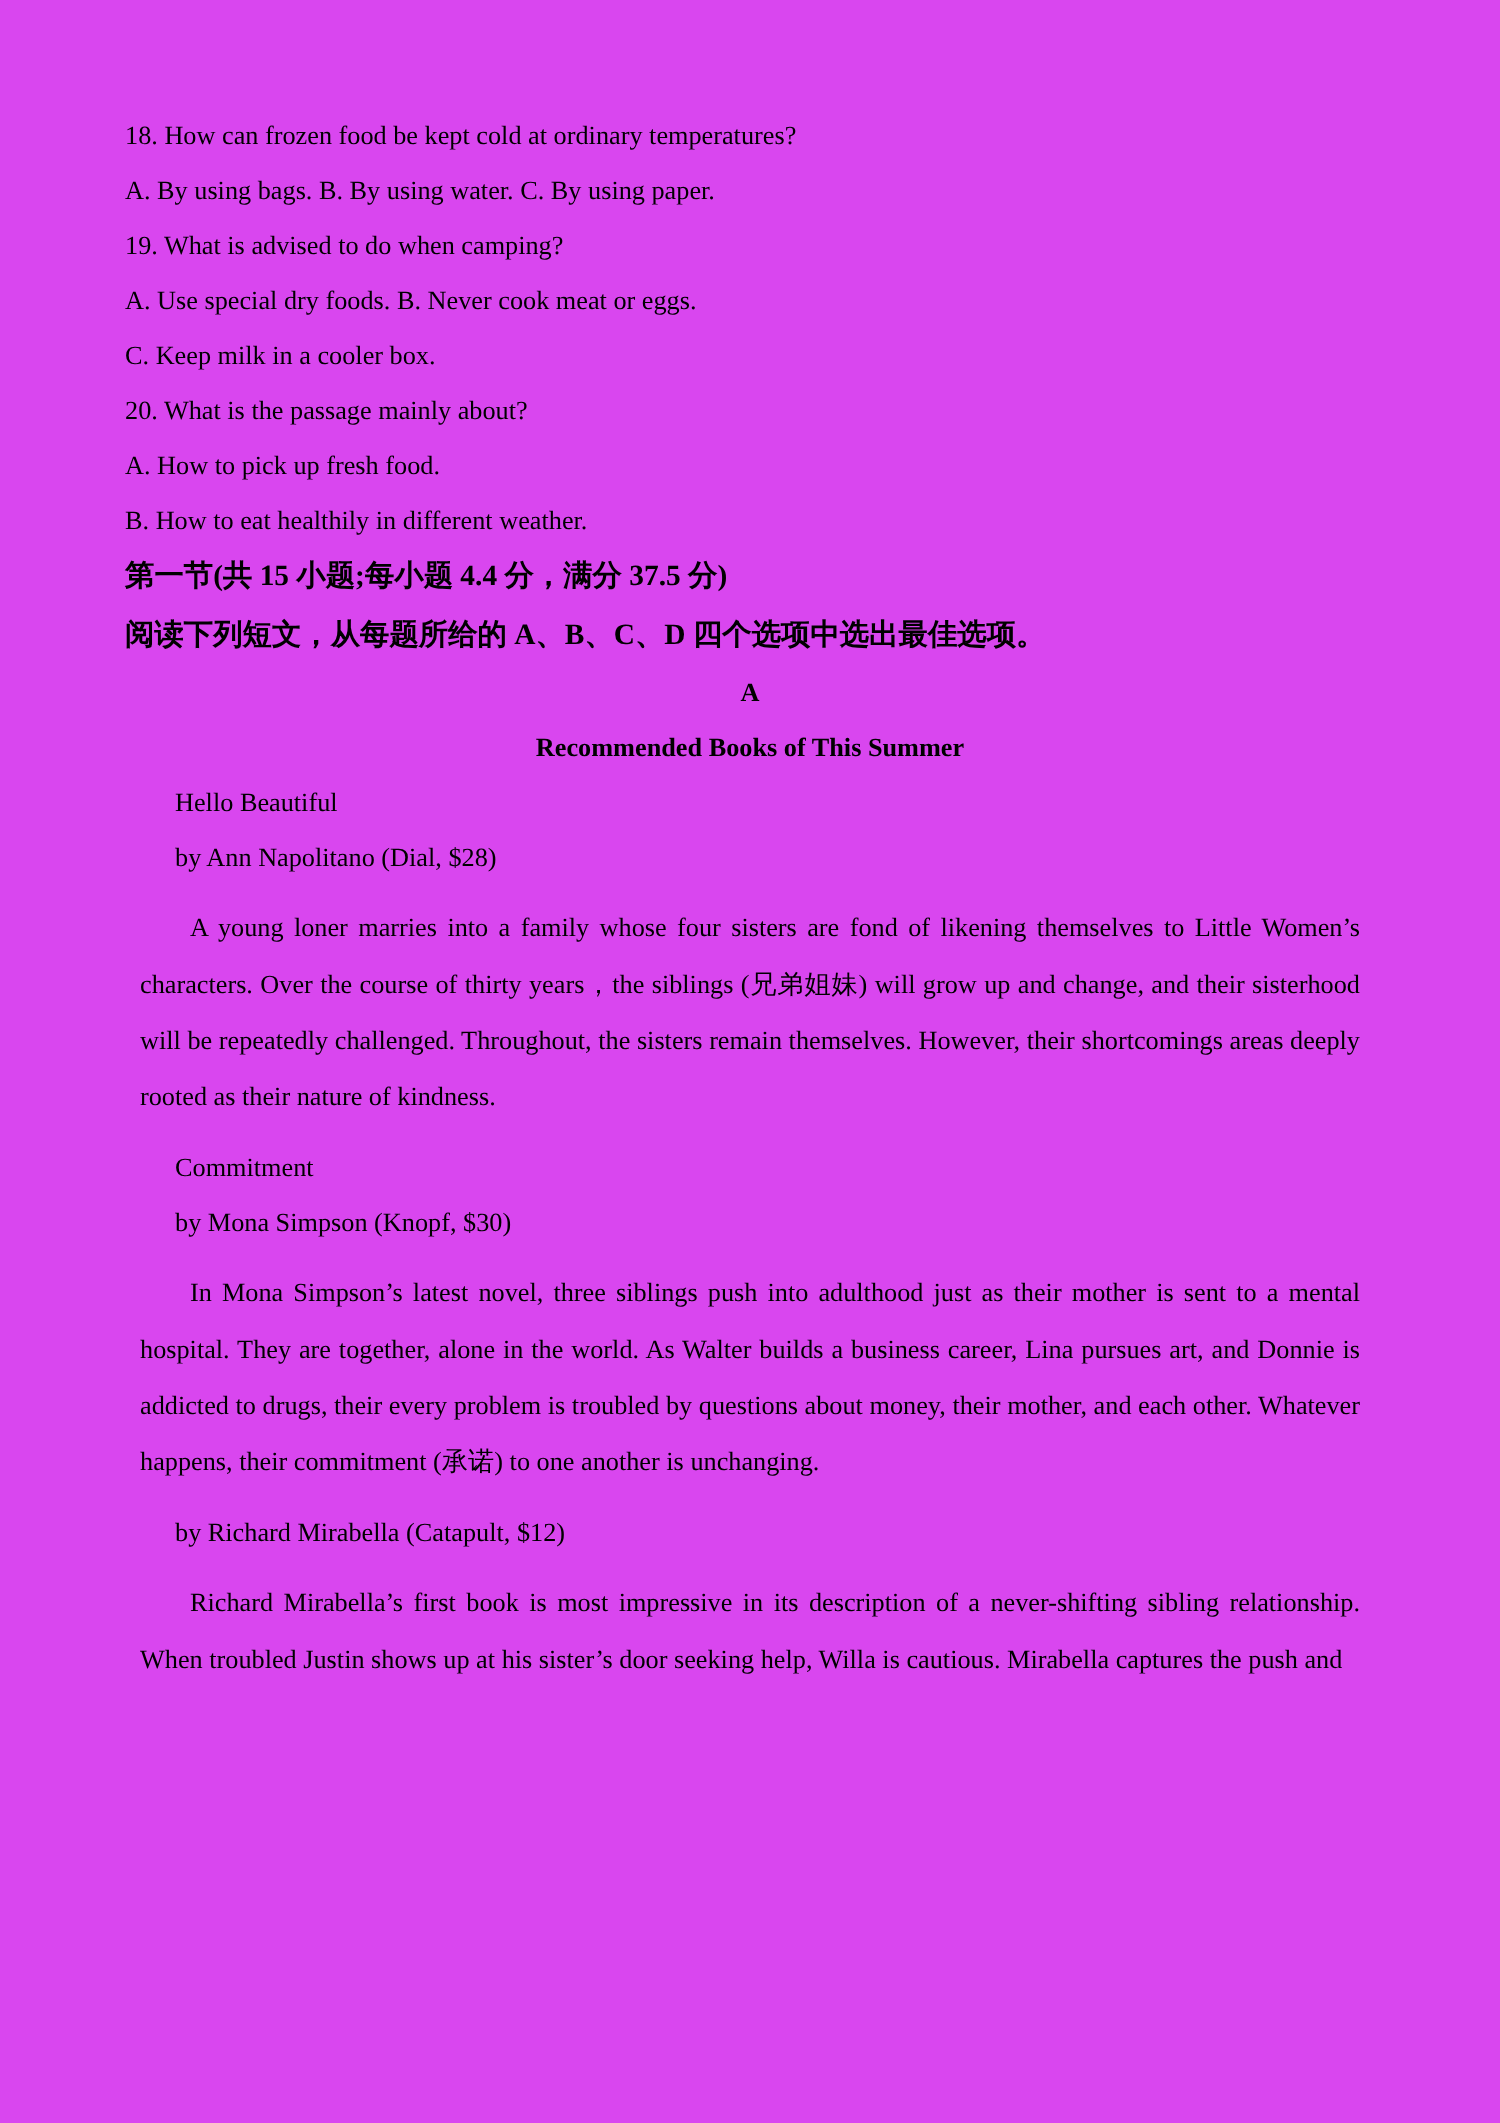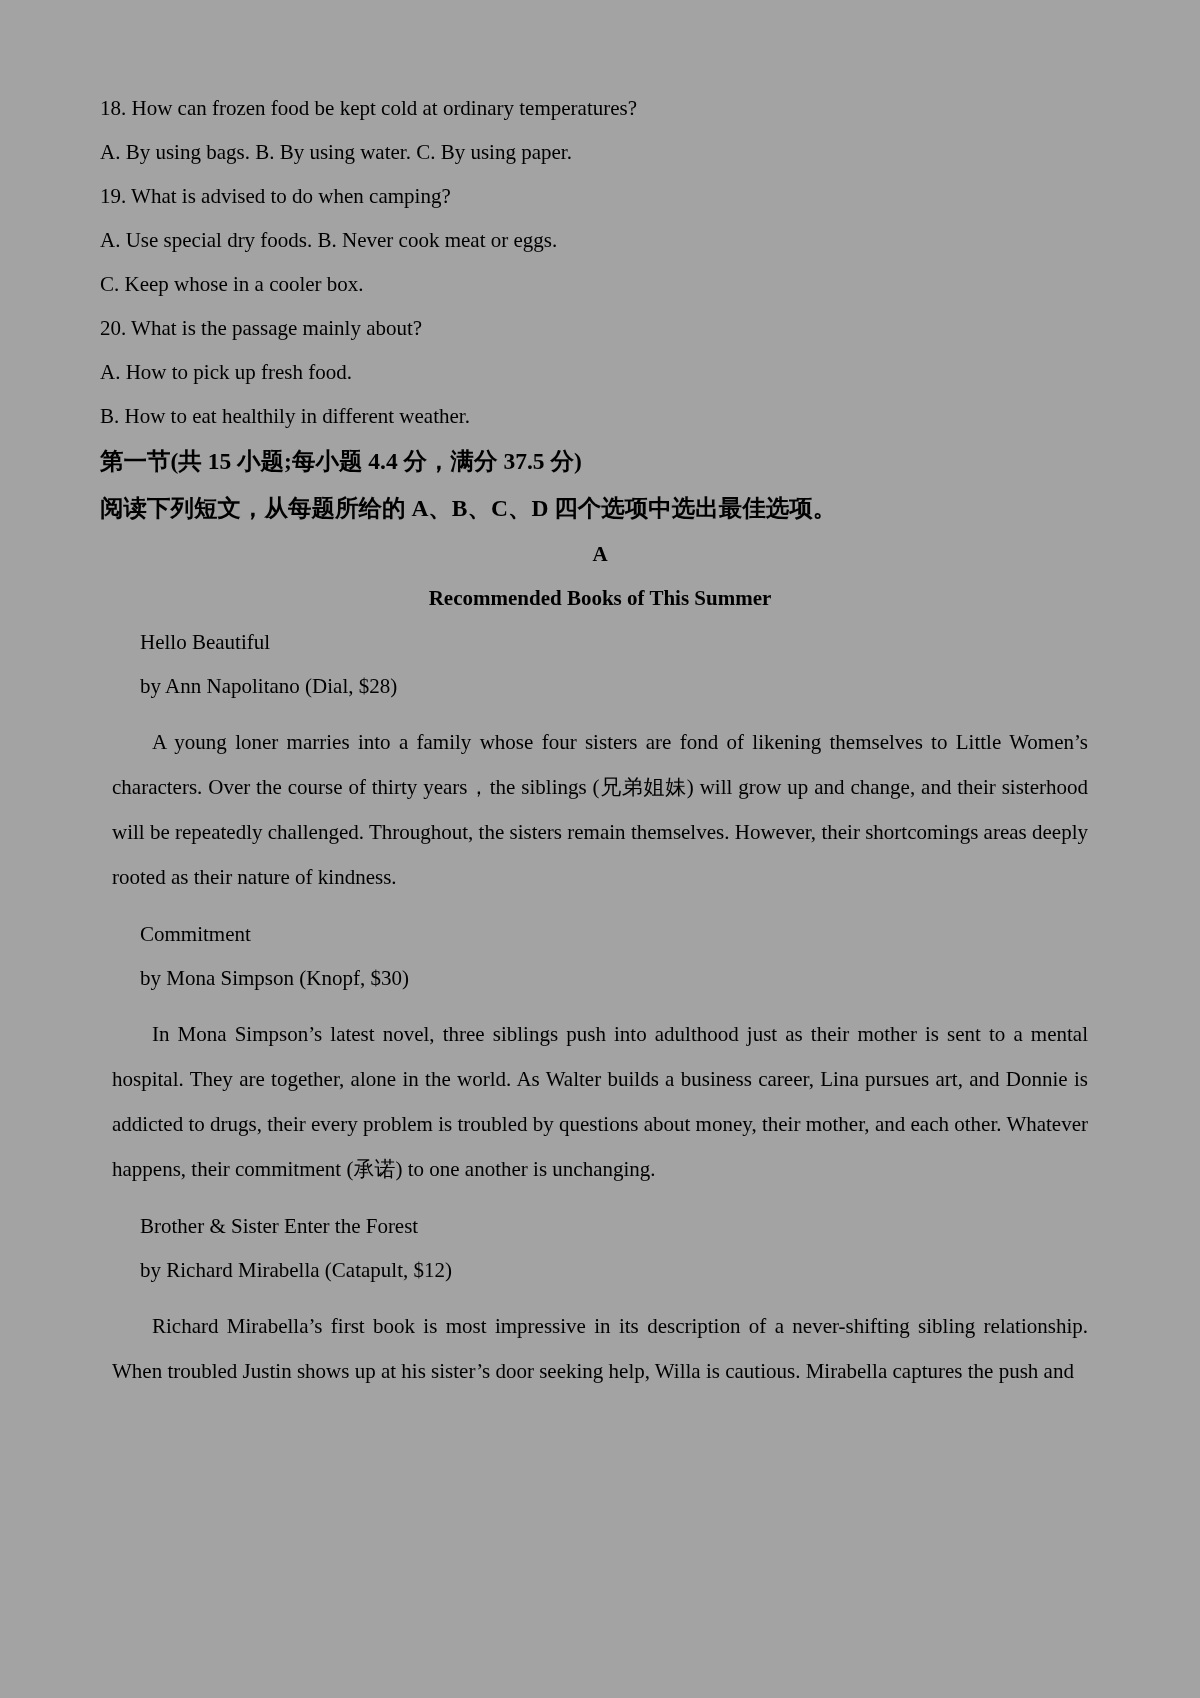--- a/index.html
+++ b/index.html
@@ -5,21 +5,21 @@
   html, body {
     margin: 0;
     padding: 0;
     background: #ffffff;
   }
   .page {
     position: relative;
     width: 1200px;
     min-height: 1698px;
     box-sizing: border-box;
-    background: #a3a3a3;
+    background: #d946ef;
     color: #000000;
     font-family: "Liberation Serif", "DejaVu Serif", serif;
     padding: 86px 100px 40px 100px;
   }
   .line {
     margin: 0;
     font-size: 21px;
     line-height: 44px;
     white-space: normal;
   }
@@ -51,36 +51,35 @@
 </style>
 </head>
 <body>
 
 <div class="page">
 
   <p class="line">18. How can frozen food be kept cold at ordinary temperatures?</p>
   <p class="line">A. By using bags. B. By using water. C. By using paper.</p>
   <p class="line">19. What is advised to do when camping?</p>
   <p class="line">A. Use special dry foods. B. Never cook meat or eggs.</p>
-  <p class="line">C. Keep whose in a cooler box.</p>
+  <p class="line">C. Keep milk in a cooler box.</p>
   <p class="line">20. What is the passage mainly about?</p>
   <p class="line">A. How to pick up fresh food.</p>
   <p class="line">B. How to eat healthily in different weather.</p>
 
   <p class="cn-heading">第一节(共 15 小题;每小题 4.4 分，满分 37.5 分)</p>
   <p class="cn-heading">阅读下列短文，从每题所给的 A、B、C、D 四个选项中选出最佳选项。</p>
 
   <p class="line center bold">A</p>
   <p class="line center bold">Recommended Books of This Summer</p>
 
   <p class="line indent italic">Hello Beautiful</p>
   <p class="line indent">by Ann Napolitano (Dial, $28)</p>
   <p class="para">A young loner marries into a family whose four sisters are fond of likening themselves to Little Women’s characters. Over the course of thirty years，the siblings (兄弟姐妹) will grow up and change, and their sisterhood will be repeatedly challenged. Throughout, the sisters remain themselves. However, their shortcomings areas deeply rooted as their nature of kindness.</p>
 
   <p class="line indent italic">Commitment</p>
   <p class="line indent">by Mona Simpson (Knopf, $30)</p>
   <p class="para">In Mona Simpson’s latest novel, three siblings push into adulthood just as their mother is sent to a mental hospital. They are together, alone in the world. As Walter builds a business career, Lina pursues art, and Donnie is addicted to drugs, their every problem is troubled by questions about money, their mother, and each other. Whatever happens, their commitment (承诺) to one another is unchanging.</p>
 
-  <p class="line indent italic">Brother &amp; Sister Enter the Forest</p>
   <p class="line indent">by Richard Mirabella (Catapult, $12)</p>
   <p class="para">Richard Mirabella’s first book is most impressive in its description of a never-shifting sibling relationship. When troubled Justin shows up at his sister’s door seeking help, Willa is cautious. Mirabella captures the push and</p>
 
 </div>
 
 </body></html>

